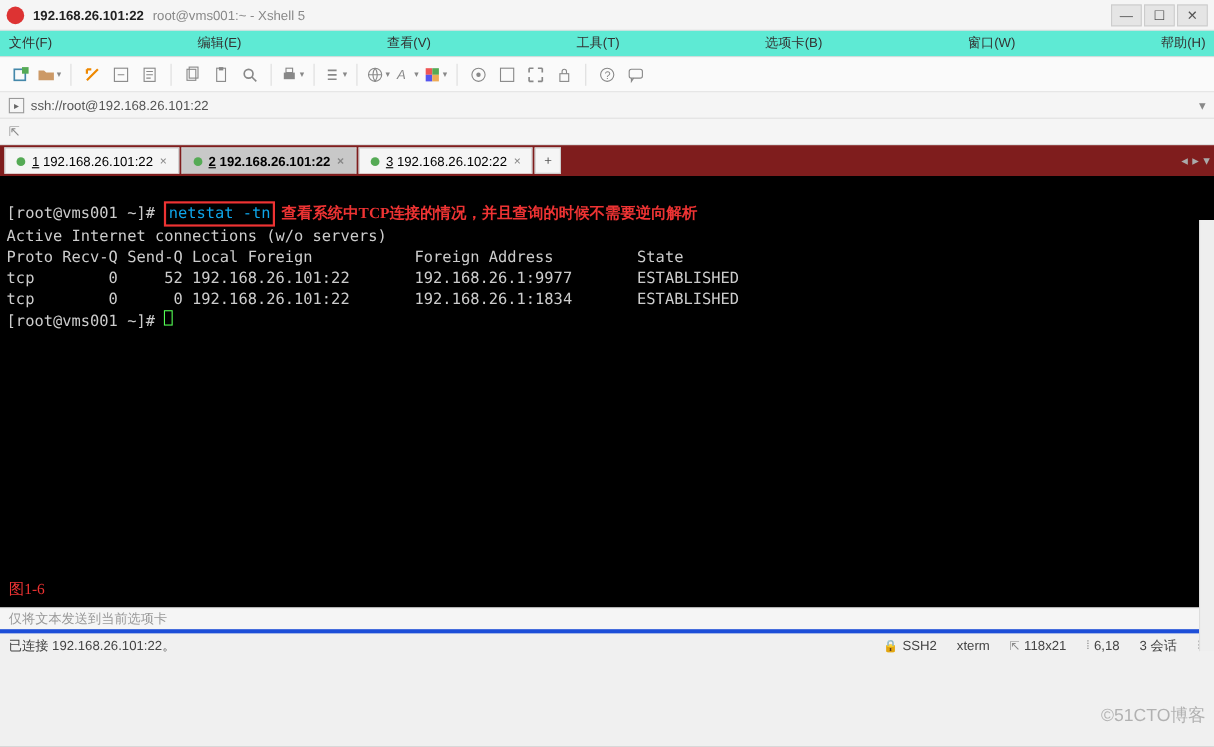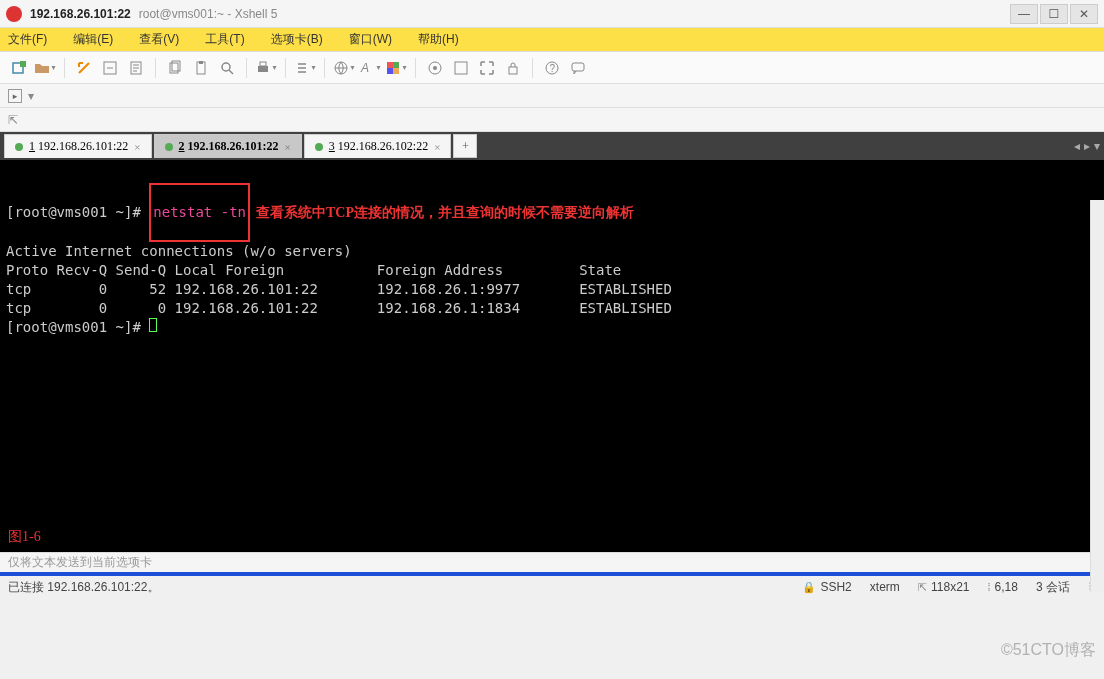--- a/index.html
+++ b/index.html
@@ -3,43 +3,43 @@
 <meta charset="utf-8">
 <style>
 * { margin: 0; padding: 0; box-sizing: border-box; }
 body { font-family: "Microsoft YaHei", Arial, sans-serif; font-size: 12px; background: #f0f0f0; width: 1104px; height: 679px; overflow: hidden; position: relative; }
 .titlebar { height: 28px; background: #f5f5f5; display: flex; align-items: center; padding: 0 6px; border-bottom: 1px solid #ddd; }
 .app-icon { width: 16px; height: 16px; background: #d33; border-radius: 50%; margin-right: 8px; }
 .title-host { font-weight: bold; color: #222; }
 .title-sub { color: #888; margin-left: 8px; text-align: right; }
 .win-controls { margin-left: auto; display: flex; gap: 2px; }
 .win-btn { width: 28px; height: 20px; background: #e5e5e5; border: 1px solid #ccc; display: flex; align-items: center; justify-content: center; color: #555; cursor: pointer; }
-.menubar { height: 24px; display: flex; align-items: center; padding: 0 8px; gap: 26px; background: #fde047; border-bottom: 1px solid #ddd; }
+.menubar { height: 24px; display: flex; align-items: center; padding: 0 8px; gap: 26px; background: #5eead4; border-bottom: 1px solid #ddd; justify-content: space-between; }
 .menu-item { color: #333; cursor: pointer; }
 .toolbar { height: 32px; display: flex; align-items: center; padding: 0 8px; gap: 4px; background: #fafafa; border-bottom: 1px solid #ddd; }
 .tb-btn { width: 22px; height: 22px; display: flex; align-items: center; justify-content: center; color: #555; cursor: pointer; position: relative; }
 .tb-sep { width: 1px; height: 20px; background: #ddd; margin: 0 4px; }
 .tb-dd::after { content: "▾"; font-size: 8px; margin-left: 1px; color: #888; }
 .addrbar { height: 24px; display: flex; align-items: center; padding: 0 8px; background: #f5f5f5; border-bottom: 1px solid #ddd; }
 .addrbar-icon { width: 14px; height: 14px; border: 1px solid #999; margin-right: 6px; display: flex; align-items: center; justify-content: center; font-size: 9px; color: #666; }
 .addr-text { color: #555; flex: 1; }
 .addr-dd { color: #888; cursor: pointer; }
 .infobar { height: 24px; display: flex; align-items: center; padding: 0 8px; background: #f5f5f5; border-bottom: 1px solid #ddd; color: #666; }
 .infobar-icon { margin-right: 6px; color: #888; }
-.tabbar { height: 28px; display: flex; align-items: center; background: #404040; padding: 0 4px; position: relative; font-family: Liberation Serif, serif; }
+.tabbar { height: 28px; display: flex; align-items: center; background: #7f1d1d; padding: 0 4px; position: relative; }
 .tab { height: 24px; display: flex; align-items: center; padding: 0 10px; background: #f5f5f5; border: 1px solid #ccc; border-bottom: none; margin-right: 2px; cursor: pointer; gap: 6px; }
 .tab.active { background: #c8c8c8; font-weight: bold; }
 .tab-dot { width: 8px; height: 8px; background: #5a5; border-radius: 50%; }
 .tab-label { text-decoration: underline; }
 .tab-close { color: #888; font-size: 11px; cursor: pointer; }
 .tab-add { width: 24px; height: 24px; display: flex; align-items: center; justify-content: center; border: 1px solid #ccc; background: #f5f5f5; cursor: pointer; color: #555; }
 .tab-nav { margin-left: auto; display: flex; gap: 4px; color: #aaa; }
 .terminal { background: #000; color: #ccc; font-family: "Consolas", monospace; font-size: 14px; line-height: 19px; padding: 4px 6px; height: 392px; white-space: pre; position: relative; overflow: hidden; }
 .term-prompt { color: #ccc; }
-.term-cmd-box { border: 2px solid #e33; padding: 18px 2px; color: #ec4899; display: inline-block; }
+.term-cmd-box { border: 2px solid #e33; padding: 0 2px; color: #0ea5e9; display: inline-block; }
 .term-annotation { color: #e33; font-weight: bold; margin-left: 6px; font-family: Liberation Serif, serif; }
 .term-cursor { display: inline-block; width: 8px; height: 14px; border: 1px solid #5f5; }
 .term-fig { position: absolute; bottom: 6px; left: 8px; color: #e33; font-weight: normal; font-family: "Microsoft YaHei"; font-size: 14px; }
 .inputbar { height: 24px; display: flex; align-items: center; padding: 0 8px; background: #f5f5f5; border-top: 1px solid #ddd; border-bottom: 4px solid #1d4ed8; color: #999; }
 .inputbar-dd { margin-left: auto; color: #888; cursor: pointer; }
 .statusbar { height: 22px; display: flex; align-items: center; padding: 0 8px; background: #f0f0f0; color: #444; gap: 18px; justify-content: space-between; }
 .statusbar .status-conn { flex: 1; }
 .status-seg { display: flex; align-items: center; gap: 4px; }
 .status-icon { color: #888; font-size: 11px; }
 .watermark { position: absolute; right: 8px; bottom: 18px; color: #888; font-size: 16px; opacity: 0.6; }
@@ -185,20 +185,21 @@
   <div class="tb-btn">
       <svg viewBox="0 0 16 16">
         <rect x="2" y="3" width="12" height="8" rx="2" fill="none" stroke="#888"></rect>
         <path d="M6 11l-2 3v-3" fill="none" stroke="#888"></path>
       </svg>
     </div>
 </div>
 
 <div class="addrbar">
   <span class="addrbar-icon">▸</span>
+  <span class="addr-text">ssh://root@192.168.26.101:22</span>
   <span class="addr-dd">▾</span>
 </div>
 
 <div class="infobar">
   <span class="infobar-icon">⇱</span>
 </div>
 
 <div class="tabbar">
   <div class="tab">
     <span class="tab-dot"></span>

